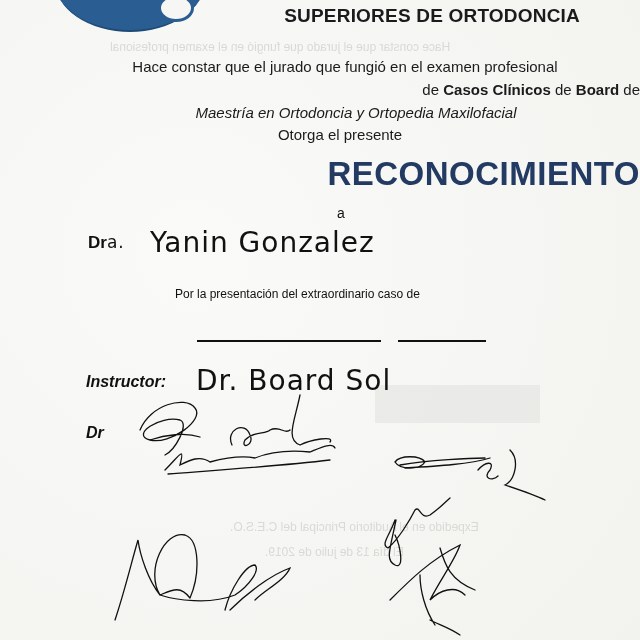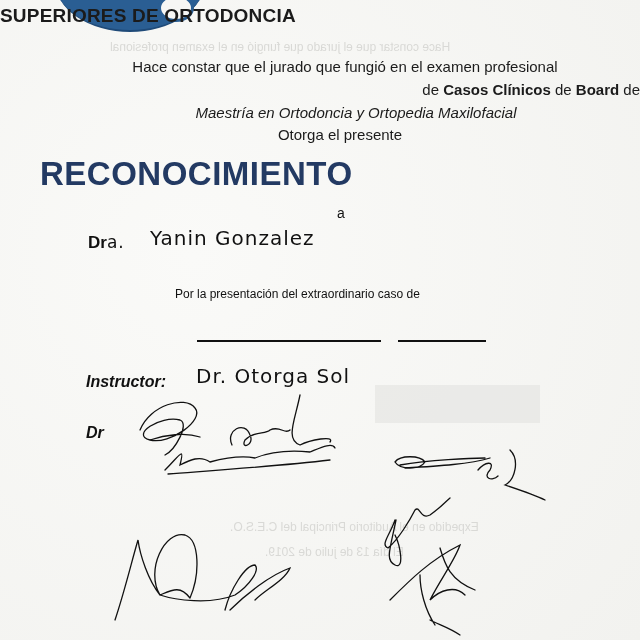--- a/index.html
+++ b/index.html
@@ -2,30 +2,30 @@
 <html><head>
 <meta charset="utf-8">
 <style>
   html,body{margin:0;padding:0;}
   body{width:640px;height:640px;overflow:hidden;background:#f6f6f4;position:relative;font-family:"Liberation Sans","DejaVu Sans",sans-serif;color:#111;}
   .page{position:absolute;left:0;top:0;width:640px;height:640px;background:
     radial-gradient(circle at 30% 40%, #fafaf8 0%, #f2f2ef 100%);}
   .bleed{position:absolute;color:#d9d9d6;font-size:12px;transform:scaleX(-1);white-space:nowrap;}
   .logo{position:absolute;left:55px;top:-70px;width:150px;height:100px;border-radius:50%;background:#2a5e93;border-bottom:2px solid #1f4a78;}
   .logo-notch{position:absolute;left:158px;top:-6px;width:30px;height:22px;border-radius:50%;background:#f6f6f4;border:3px solid #2a5e93;}
-  .org{position:absolute;left:0;width:580px;text-align:left;top:5px;font-weight:bold;font-size:19px;color:#1b1b1b;letter-spacing:0.2px;}
+  .org{position:absolute;left:0;width:580px;text-align:right;top:5px;font-weight:bold;font-size:19px;color:#1b1b1b;letter-spacing:0.2px;}
   .line{position:absolute;left:0;width:640px;text-align:center;font-size:15px;color:#1b1b1b;}
   .l1{top:58px;padding-left:50px;box-sizing:border-box;}
   .l2{top:81px;padding-left:40px;box-sizing:border-box;text-align:right;}
   .l3{top:104px;font-style:italic;font-weight:normal;padding-left:72px;box-sizing:border-box;}
   .l4{top:126px;padding-left:40px;box-sizing:border-box;}
-  .title{position:absolute;left:0;width:640px;text-align:left;top:155px;font-size:33px;font-weight:bold;color:#233a63;padding-left:40px;box-sizing:border-box;letter-spacing:0.5px;}
+  .title{position:absolute;left:0;width:640px;text-align:right;top:155px;font-size:33px;font-weight:bold;color:#233a63;padding-left:40px;box-sizing:border-box;letter-spacing:0.5px;}
   .a{position:absolute;left:337px;top:205px;font-size:14px;}
   .dra{position:absolute;left:88px;top:232px;font-size:17px;font-weight:bold;}
-  .hand{font-family:"DejaVu Sans",sans-serif;font-weight:normal;font-size:20px;letter-spacing:1px;}
+  .hand{font-family:"DejaVu Sans",sans-serif;font-weight:normal;font-size:28px;letter-spacing:1px;}
   .name{position:absolute;left:150px;top:226px;}
   .por{position:absolute;left:175px;top:287px;font-size:12px;}
   .case{position:absolute;left:185px;top:313px;}
   .caseline{position:absolute;left:197px;top:340px;width:184px;height:2px;background:#111;}
   .dateline{position:absolute;left:398px;top:340px;width:88px;height:2px;background:#111;}
   .date{position:absolute;left:388px;top:313px;}
   .instr{position:absolute;left:86px;top:373px;font-size:16px;font-weight:bold;font-style:italic;}
   .instrname{position:absolute;left:196px;top:364px;}
   .dr2{position:absolute;left:86px;top:424px;font-size:16px;font-weight:bold;font-style:italic;}
   svg.sigs{position:absolute;left:0;top:0;}
@@ -54,21 +54,21 @@
   <div class="a">a</div>
 
   <div class="dra"><span>Dr</span><span class="hand" style="font-size:17px;">a.</span></div>
   <div class="name hand">Yanin Gonzalez</div>
 
   <div class="por">Por la presentación del extraordinario caso de</div>
   <div class="caseline"></div>
   <div class="dateline"></div>
 
   <div class="instr">Instructor:</div>
-  <div class="instrname hand">Dr. Otorga Sol</div>
+  <div class="instrname hand">Dr. Board Sol</div>
 
   <div class="dr2">Dr</div>
 
   <svg class="sigs" width="640" height="640" viewBox="0 0 640 640" fill="none" stroke="#111" stroke-width="1.3" stroke-linecap="round">
     <g>
       <path d="M140 430 C150 405, 185 395, 195 408 C205 420, 170 445, 150 440 C130 435, 160 415, 180 420 C190 424, 175 450, 165 455 M150 440 C165 435, 185 432, 200 437"></path>
     </g>
     <g>
       <path d="M232 445 C225 430, 245 420, 250 435 C255 445, 240 450, 245 440 C255 430, 265 435, 270 430 C280 425, 285 435, 290 430 M300 395 C295 420, 285 440, 300 445 C310 440, 335 435, 330 442"></path>
     </g>

